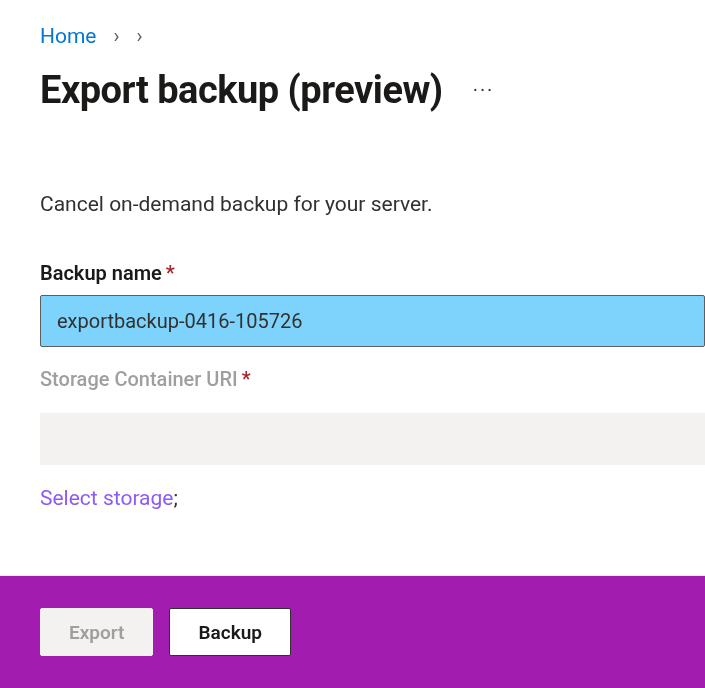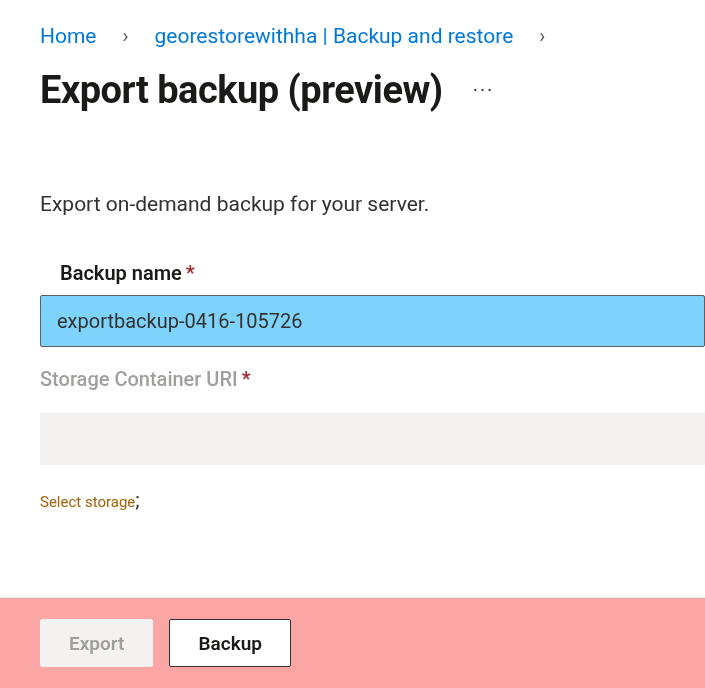--- a/index.html
+++ b/index.html
@@ -14,21 +14,21 @@
       height: 688px;
       overflow: hidden;
       color: #323130;
     }
     .breadcrumb {
       padding: 24px 0 0 40px;
       font-size: 21px;
       display: flex;
       align-items: center;
       flex-wrap: wrap;
-      gap: 26px;
+      gap: 17px;
     }
     .breadcrumb a {
       color: #0078d4;
       text-decoration: none;
     }
     .breadcrumb .sep {
       color: #605e5c;
       font-size: 20px;
       line-height: 1;
     }
@@ -61,21 +61,20 @@
     }
     .field-group {
       margin-bottom: 20px;
     }
     .field-label {
       font-size: 20px;
       font-weight: 600;
       color: #1b1a19;
       display: block;
       margin-bottom: 10px;
-      margin-left: 20px;
     }
     .field-label-disabled {
       font-size: 20px;
       font-weight: 500;
       color: #a19f9d;
       display: block;
       margin-bottom: 22px;
     }
     .required-star {
       color: #a4262c;
@@ -96,41 +95,41 @@
     .text-input-disabled {
       width: 100%;
       height: 52px;
       padding: 0 16px;
       font-size: 20px;
       font-family: inherit;
       border: none;
       background: #f3f2f1;
     }
     .link {
-      color: #a16207;
-      font-size: 15px;
+      color: #8b5cf6;
+      font-size: 21px;
       text-decoration: none;
       cursor: pointer;
       display: inline-block;
-      margin-top: 28px;
+      margin-top: 21px;
     }
     .semicolon {
       color: #323130;
       font-size: 21px;
     }
     .footer {
       position: absolute;
       bottom: 0;
       left: 0;
       right: 0;
       border-top: 1px solid #edebe9;
-      padding: 21px 40px;
+      padding: 32px 40px;
       display: flex;
       gap: 16px;
-      background: #fca5a5;
+      background: #a21caf;
     }
     .btn {
       height: 48px;
       padding: 0 28px;
       font-size: 19px;
       font-family: inherit;
       font-weight: 600;
       border-radius: 2px;
       cursor: pointer;
       background: #fff;
@@ -148,30 +147,29 @@
       border: 1px solid #323130;
       color: #1b1a19;
     }
   </style>
 </head>
 <body>
 
 <nav class="breadcrumb">
   <a href="#">Home</a>
   <span class="sep">›</span>
-  <a href="#">georestorewithha | Backup and restore</a>
   <span class="sep">›</span>
 </nav>
 
 <div class="page-title-row">
   <h1 class="page-title">Export backup (preview)</h1>
   <span class="ellipsis-icon">···</span>
 </div>
 
-<p class="description">Export on-demand backup for your server.</p>
+<p class="description">Cancel on-demand backup for your server.</p>
 
 <div class="form">
   <div class="field-group">
     <label class="field-label">
       <span>Backup name</span><span class="required-star">*</span>
     </label>
     <input type="text" class="text-input" value="exportbackup-0416-105726" style="">
   </div>
 
   <div class="field-group">

